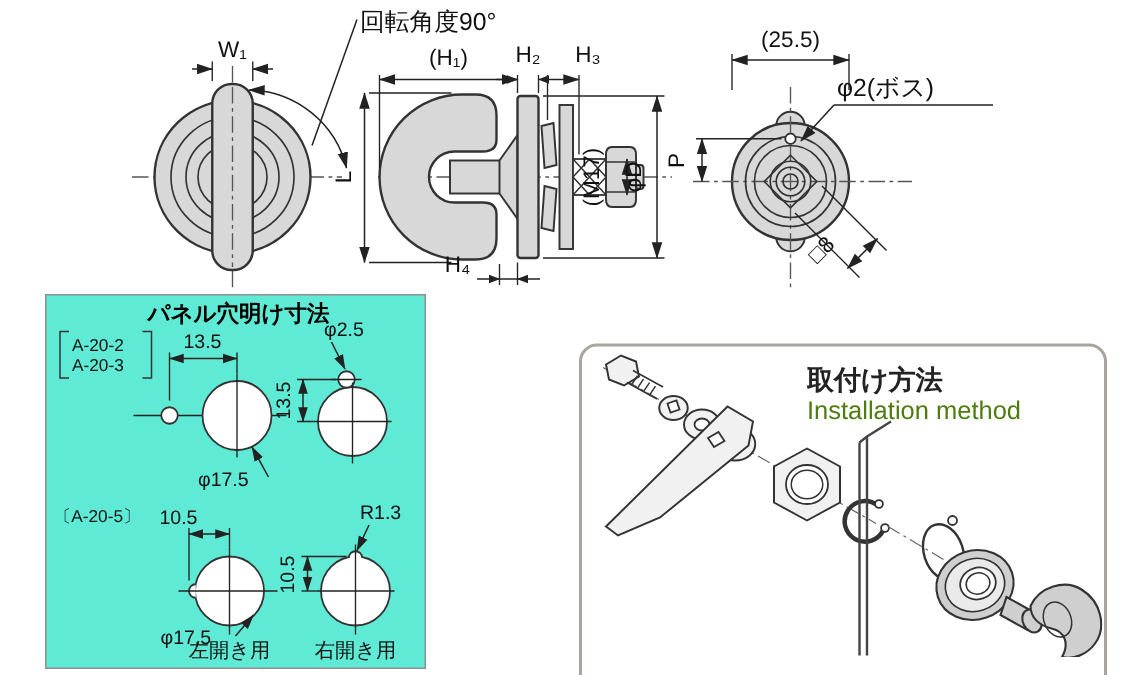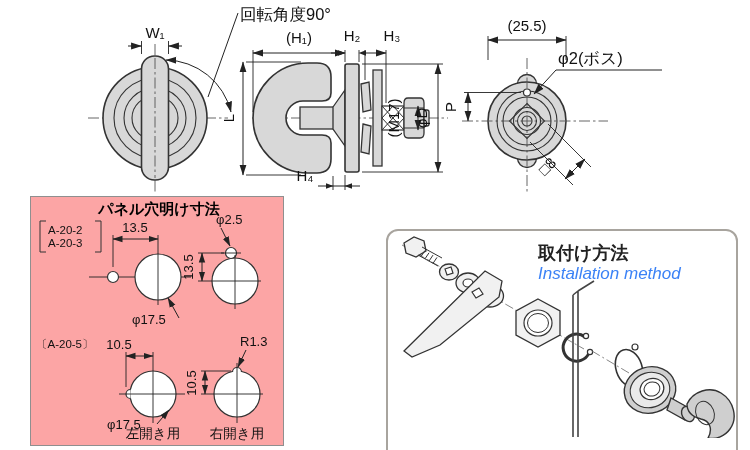--- a/index.html
+++ b/index.html
@@ -13,25 +13,25 @@
   .white{fill:#fff;stroke:#333;stroke-width:1.2;}
   .cl{stroke:#555;stroke-width:0.9;stroke-dasharray:11 3 2.5 3;fill:none;}
   .dim{stroke:#222;stroke-width:1;fill:none;}
   .ext{stroke:#222;stroke-width:0.9;fill:none;}
   .ldr{stroke:#222;stroke-width:1;fill:none;}
   text.d{font-size:15px;fill:#111;}
   text.d2{font-size:13px;fill:#111;}
   text.sm{font-size:11.5px;fill:#111;}
   text.big{font-size:16.5px;fill:#111;}
   .panel-box{position:absolute;left:30px;top:196px;width:254px;height:250px;
-             border:1.5px solid #8f8f8f;background:#fca5a5;box-sizing:border-box;}
+             border:1.5px solid #8f8f8f;background:#5eead4;box-sizing:border-box;}
   .install-box{position:absolute;left:386px;top:229px;width:352px;height:236px;
                border:2.5px solid #a8a49e;border-radius:12px;background:#fff;box-sizing:border-box;}
   .ib-title-ja{position:absolute;left:150px;top:10px;font-size:18px;font-weight:bold;color:#222;}
-  .ib-title-en{position:absolute;left:150px;top:33px;font-size:17px;color:#3b82f6;font-style:italic;}
+  .ib-title-en{position:absolute;left:150px;top:33px;font-size:17px;color:#4d7c0f;}
   .wpart{fill:#f1f1f1;stroke:#333;stroke-width:1.3;}
   .gpart{fill:#cfcfcf;stroke:#333;stroke-width:1.4;}
   .thin{stroke:#333;stroke-width:1;fill:none;}
   .axis{stroke:#666;stroke-width:0.8;stroke-dasharray:9 3 2 3;fill:none;}
   .ring{stroke:#333;stroke-width:3;fill:none;}
   .ring2{stroke:#333;stroke-width:1.6;fill:none;}
   .ol2{stroke:#444;stroke-width:1.6;fill:none;}
 </style>
 </head>
 <body>

